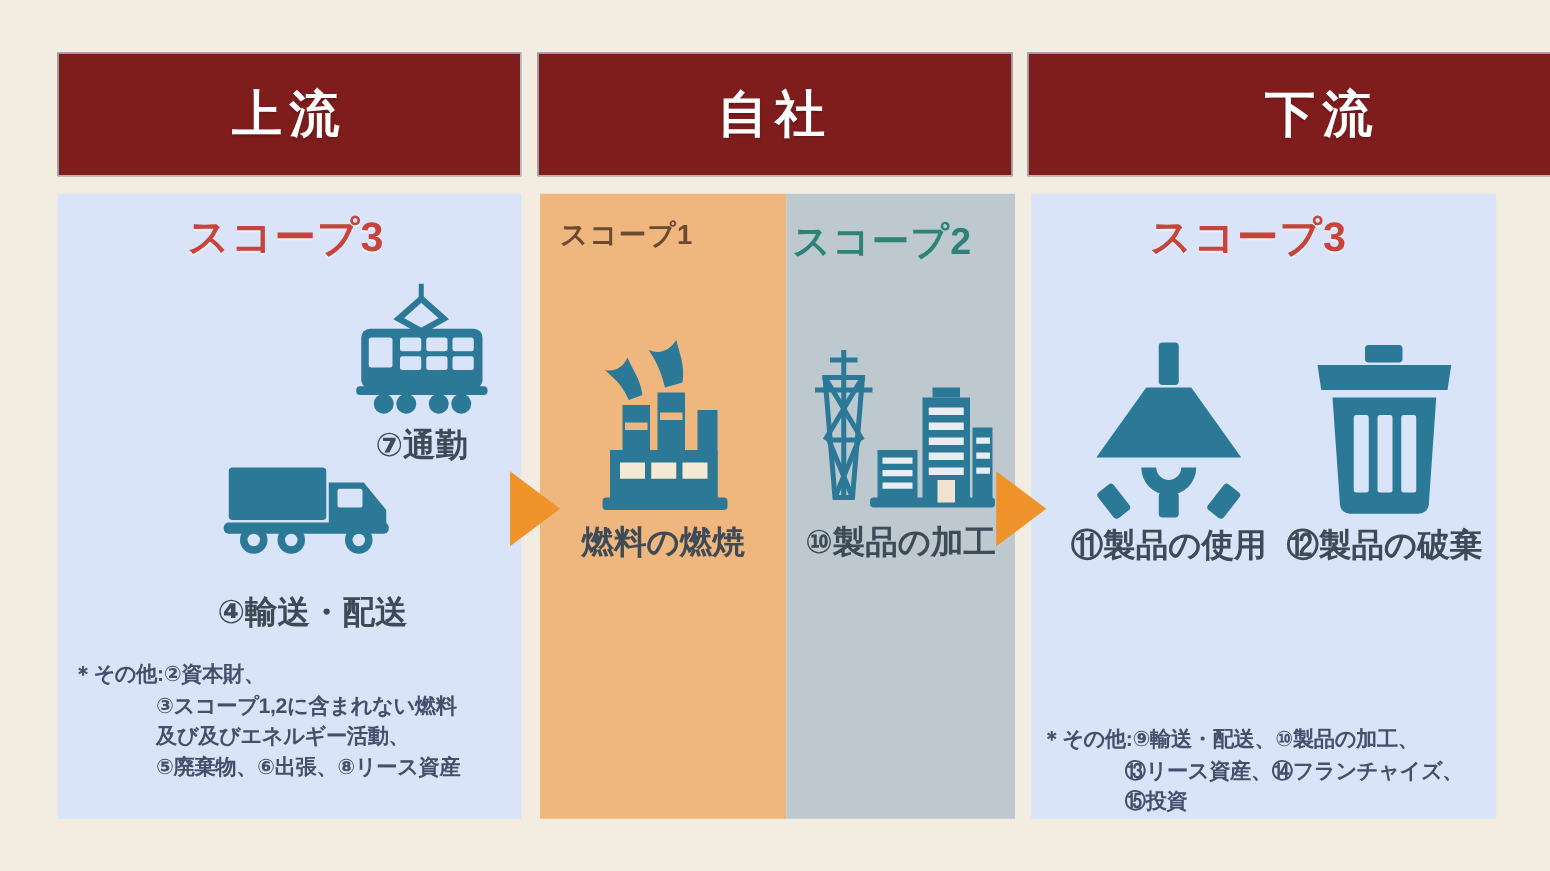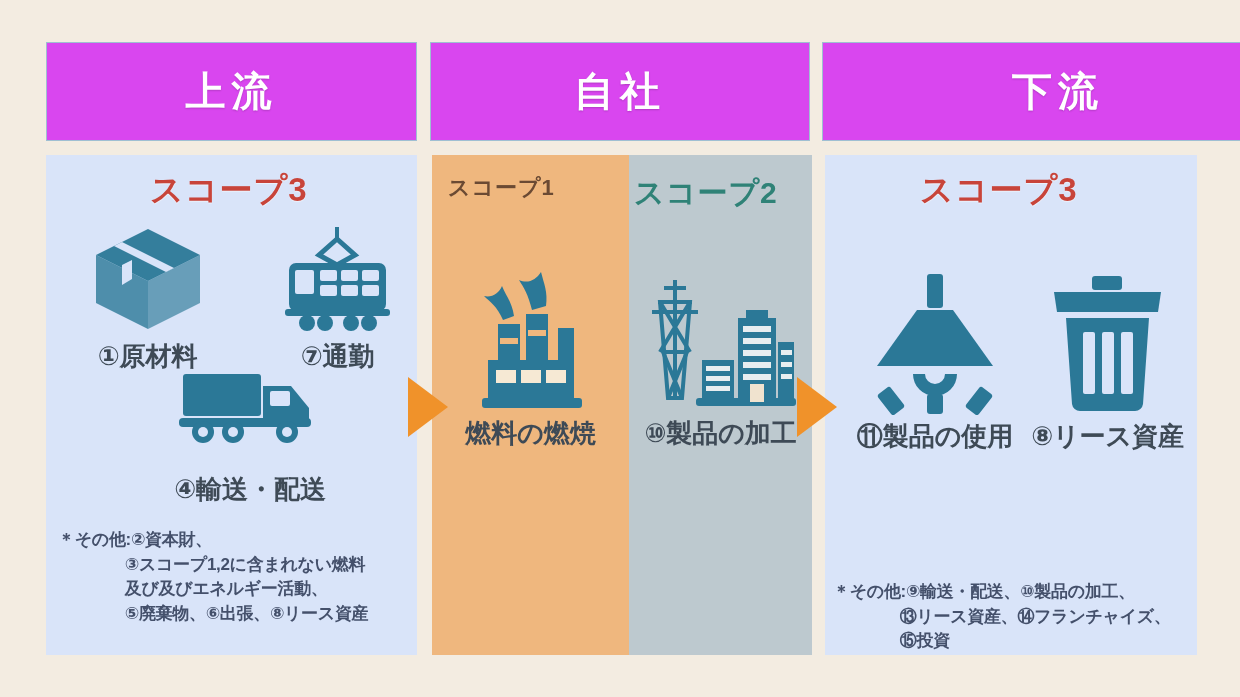--- a/index.html
+++ b/index.html
@@ -8,21 +8,21 @@
     width:1240px;height:697px;
     background:#f3ece1;
     font-family:"Liberation Sans","DejaVu Sans",sans-serif;
     overflow:hidden;position:relative;
   }
   .stage{position:absolute;left:0;top:0;width:1240px;height:697px;}
 
   
   .hdr{
     position:absolute;top:42px;height:99px;
-    background:#d946ef;
+    background:#7f1d1d;
     border:1px solid #9fbfd2;
     box-sizing:border-box;
     display:flex;align-items:center;justify-content:center;
     color:#ffffff;
     font-size:40px;font-weight:bold;letter-spacing:6px;
     text-shadow:0 1px 2px rgba(0,0,0,.18);
   }
   #hdr-up{left:46px;width:371px;}
   #hdr-own{left:430px;width:380px;}
   #hdr-down{left:822px;width:430px;padding-left:42px;}
@@ -80,34 +80,20 @@
   <div class="panel" id="panel-up"></div>
   <div class="panel" id="panel-s1"></div>
   <div class="panel" id="panel-s2"></div>
   <div class="panel" id="panel-down"></div>
 
   <div class="scope-label" id="scope3-up">スコープ3</div>
   <div class="scope-label" id="scope1">スコープ1</div>
   <div class="scope-label" id="scope2">スコープ2</div>
   <div class="scope-label" id="scope3-down">スコープ3</div>
 
-  <div class="iconbox" style="left:60px;top:225px;width:175px;">
-    <span>
-      <svg width="120" height="110" viewBox="0 0 120 110">
-        <g fill="#2b7897">
-          <path d="M60 4 L112 30 L60 56 L8 30 Z" opacity=".95"></path>
-          <path d="M8 30 L60 56 L60 104 L8 78 Z" opacity=".80"></path>
-          <path d="M112 30 L60 56 L60 104 L112 78 Z" opacity=".65"></path>
-        </g>
-        <path d="M34 17 L86 43 L78 47 L26 21 Z" fill="#d9e4f9"></path>
-        <path d="M34 40 L34 60 L44 54 L44 35 Z" fill="#d9e4f9"></path>
-      </svg>
-    </span>
-    <span class="caption">①原材料</span>
-  </div>
 
   <div class="iconbox" style="left:265px;top:225px;width:145px;">
     <span>
       <svg width="125" height="110" viewBox="0 0 125 110">
         <g fill="#2b7897">
           <path d="M62 2 L62 14" stroke="#2b7897" stroke-width="4"></path>
           <path d="M62 14 L44 30 L62 40 L80 30 Z" fill="none" stroke="#2b7897" stroke-width="5"></path>
           <rect x="14" y="38" width="97" height="48" rx="7"></rect>
           <circle cx="32" cy="98" r="8"></circle>
             <circle cx="50" cy="98" r="8"></circle>
@@ -233,21 +219,21 @@
           <path d="M4 22 L111 22 L108 42 L7 42 Z"></path>
           <path d="M16 48 L99 48 L93 134 A8 8 0 0 1 85 141 L30 141 A8 8 0 0 1 22 134 Z"></path>
         </g>
         <g fill="#d9e4f9">
           <rect x="33" y="62" width="12" height="62" rx="2"></rect>
           <rect x="52" y="62" width="12" height="62" rx="2"></rect>
           <rect x="71" y="62" width="12" height="62" rx="2"></rect>
         </g>
       </svg>
     </span>
-    <span class="caption">⑧リース資産</span>
+    <span class="caption">⑫製品の破棄</span>
   </div>
 
   <div class="note" id="note-down">＊その他:⑨輸送・配送、⑩製品の加工、
 　　　　⑬リース資産、⑭フランチャイズ、
 　　　　⑮投資</div>
 
   <div class="arrow" id="arrow-1"></div>
   <div class="arrow" id="arrow-2"></div>
 
 </div>

